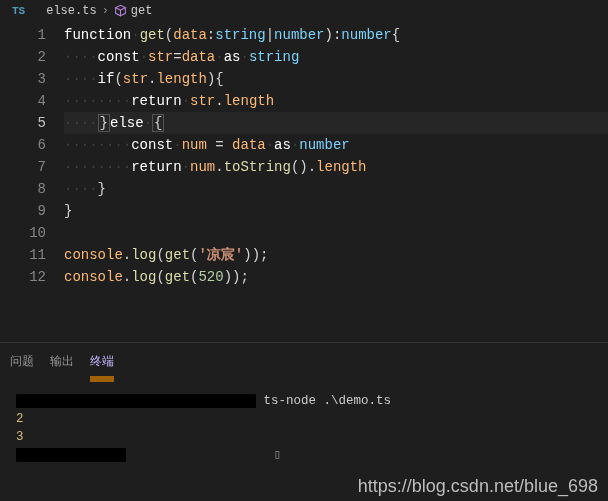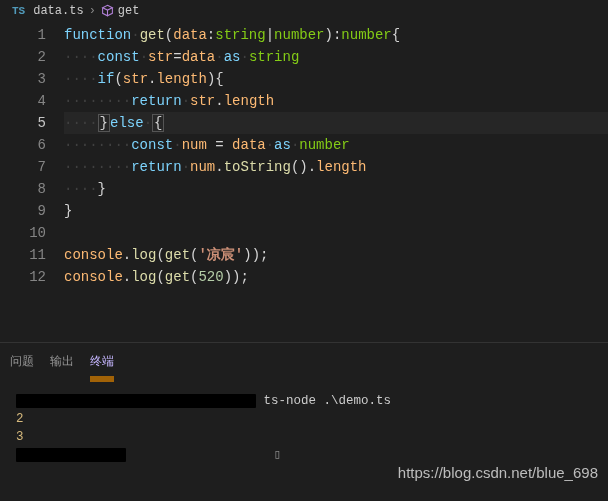--- a/index.html
+++ b/index.html
@@ -18,21 +18,21 @@
   display: flex;
   align-items: center;
   padding: 0 12px;
   font-size: 12px;
   color: #cccccc;
   background: #1e1e1e;
 }
 .breadcrumb .ts-badge {
   color: #519aba;
   font-weight: bold;
-  margin-right: 8px;
+  margin-right: 21px;
   font-size: 11px;
 }
 .breadcrumb .sep {
   margin: 0 5px;
   color: #888;
 }
 .breadcrumb .cube-icon {
   display: inline-block;
   margin-right: 4px;
   color: #b180d7;
@@ -53,23 +53,23 @@
   font-size: 14px;
 }
 .code {
   flex: 1;
   line-height: 22px;
   white-space: pre;
 }
 .line { height: 22px; position: relative; }
 .line.current { background: rgba(255,255,255,0.04); }
 .gutter .ln.current { color: #c6c6c6; }
-.kw { color: #7dd3fc; }
+.kw { color: #ffffff; }
 .fn { color: #dcdcaa; }
-.type { color: #84cc16; margin-top: 24px; }
+.type { color: #7dd3fc; margin-top: 24px; }
 .var { color: #fdba74; }
 .str { color: #ce9178; font-weight: bold; }
 .num { color: #b5cea8; }
 .ws-dot { color: #404040; }
 .brace-hl { border: 1px solid #555; padding: 0 1px; }
 .panel {
   border-top: 1px solid #333;
   background: #1e1e1e;
   height: 122px;
 }
@@ -99,33 +99,33 @@
   background: #000;
   display: inline-block;
   height: 14px;
   vertical-align: middle;
   border-radius: 1px;
 }
 .out-yellow { color: #d7ba7d; }
 .watermark {
   position: absolute;
   right: 10px;
-  bottom: 20px;
-  font-size: 15px;
+  bottom: 4px;
+  font-size: 18px;
   color: #bdbdbd;
   font-family: Arial, sans-serif;
 }
 svg.cube { width: 13px; height: 13px; vertical-align: -2px; }
 </style>
 </head>
 <body>
 
 <div class="breadcrumb">
   <span class="ts-badge">TS</span>
-  <span>data.ts</span>
+  <span>else.ts</span>
   <span class="sep">›</span>
   <span class="cube-icon">
     <svg class="cube" viewBox="0 0 16 16" fill="none" stroke="#b180d7" stroke-width="1.3">
       <path d="M8 1.5 L14 4.5 L8 7.5 L2 4.5 Z"></path>
       <path d="M2 4.5 L2 11.5 L8 14.5 L8 7.5"></path>
       <path d="M14 4.5 L14 11.5 L8 14.5"></path>
     </svg>
   </span>
   <span>get</span>
 </div>

